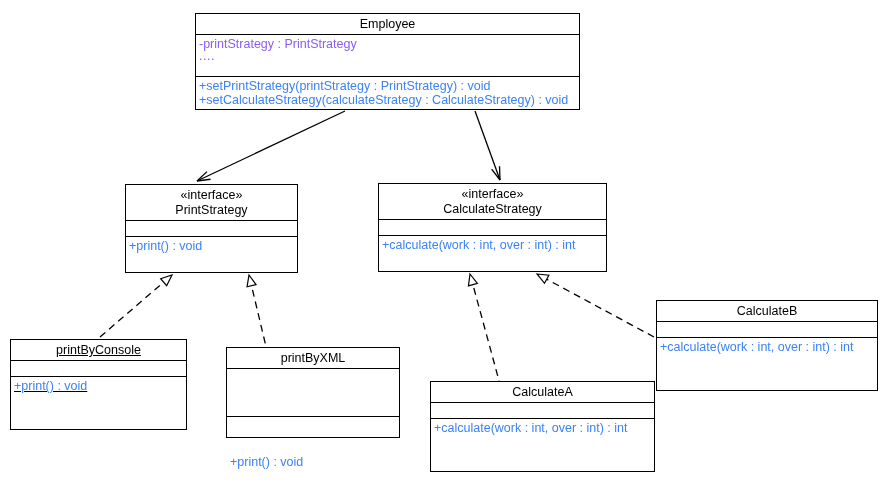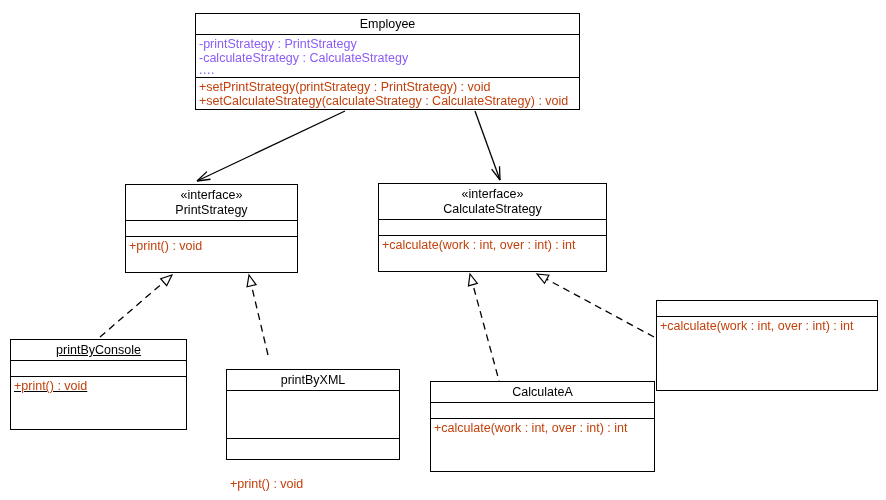--- a/index.html
+++ b/index.html
@@ -58,21 +58,21 @@
     text-align: left;
   }
   .uml-attrs.empty {
     min-height: 12px;
   }
   .uml-ops {
     box-sizing: border-box;
     flex: 1 1 auto;
     font-size: 12.5px;
     line-height: 14px;
-    color: #c2410c;
+    color: #3b82f6;
     padding: 2px 1px 2px 3px;
     text-align: left;
   }
   .attr-line, .op-line {
     white-space: nowrap;
   }
   .dots-line {
     font-size: 12.5px;
     line-height: 10px;
     letter-spacing: 0.5px;
@@ -108,21 +108,20 @@
       </g>
       <g>
         <line x1="654" y1="337" x2="546.685182099144" y2="279.2150980533852" stroke="#000000" stroke-width="1.3" stroke-dasharray="7,5"></line>
         <polygon points="537,274 548.866041285105,275.1649309937432 544.5043229131829,283.26526511302717" fill="#ffffff" stroke="#000000" stroke-width="1.2"></polygon>
       </g>
     </svg>
 <div class="uml-class" style="left: 195px; top: 13px; width: 385px; height: 97px;">
       <div class="uml-name" style="height: 21px;"><div>Employee</div></div>
       <div class="uml-attrs" style="height: 47px;">
         <div class="attr-line">-printStrategy : PrintStrategy</div>
-        <div class="attr-line">-calculateStrategy : CalculateStrategy</div>
         <div class="dots-line">....</div>
       </div>
       <div class="uml-ops">
         <div class="op-line">+setPrintStrategy(printStrategy : PrintStrategy) : void</div>
         <div class="op-line">+setCalculateStrategy(calculateStrategy :  CalculateStrategy) : void</div>
       </div>
     </div>
     <div class="uml-class" style="left: 125px; top: 184px; width: 173px; height: 89px;">
       <div class="uml-name iface" style="height: 36px;"><div>«interface»</div><div>PrintStrategy</div></div>
       <div class="uml-attrs empty" style="height: 16px;"></div>
@@ -137,33 +136,34 @@
         <div class="op-line">+calculate(work : int, over : int) : int</div>
       </div>
     </div>
     <div class="uml-class" style="left: 10px; top: 339px; width: 177px; height: 91px; text-decoration: underline;">
       <div class="uml-name" style="height: 21px;"><div>printByConsole</div></div>
       <div class="uml-attrs empty" style="height: 16px;"></div>
       <div class="uml-ops">
         <div class="op-line">+print() : void</div>
       </div>
     </div>
-    <div class="uml-class" style="left: 226px; top: 369px; width: 174px; height: 91px; gap: 36px;">
+    <div class="uml-class" style="left: 226px; top: 347px; width: 174px; height: 91px; gap: 36px;">
       <div class="uml-name" style="height: 21px;"><div>printByXML</div></div>
       <div class="uml-attrs empty" style="height: 16px;"></div>
       <div class="uml-ops">
         <div class="op-line">+print() : void</div>
       </div>
     </div>
     <div class="uml-class" style="left: 430px; top: 381px; width: 225px; height: 91px;">
       <div class="uml-name" style="height: 21px;"><div>CalculateA</div></div>
       <div class="uml-attrs empty" style="height: 16px;"></div>
       <div class="uml-ops">
         <div class="op-line">+calculate(work : int, over : int) : int</div>
       </div>
     </div>
     <div class="uml-class" style="left: 656px; top: 300px; width: 222px; height: 91px;">
+      <div class="uml-name" style="height: 21px;"><div>CalculateB</div></div>
       <div class="uml-attrs empty" style="height: 16px;"></div>
       <div class="uml-ops">
         <div class="op-line">+calculate(work : int, over : int) : int</div>
       </div>
     </div>
   </div>
 
 </body></html>

